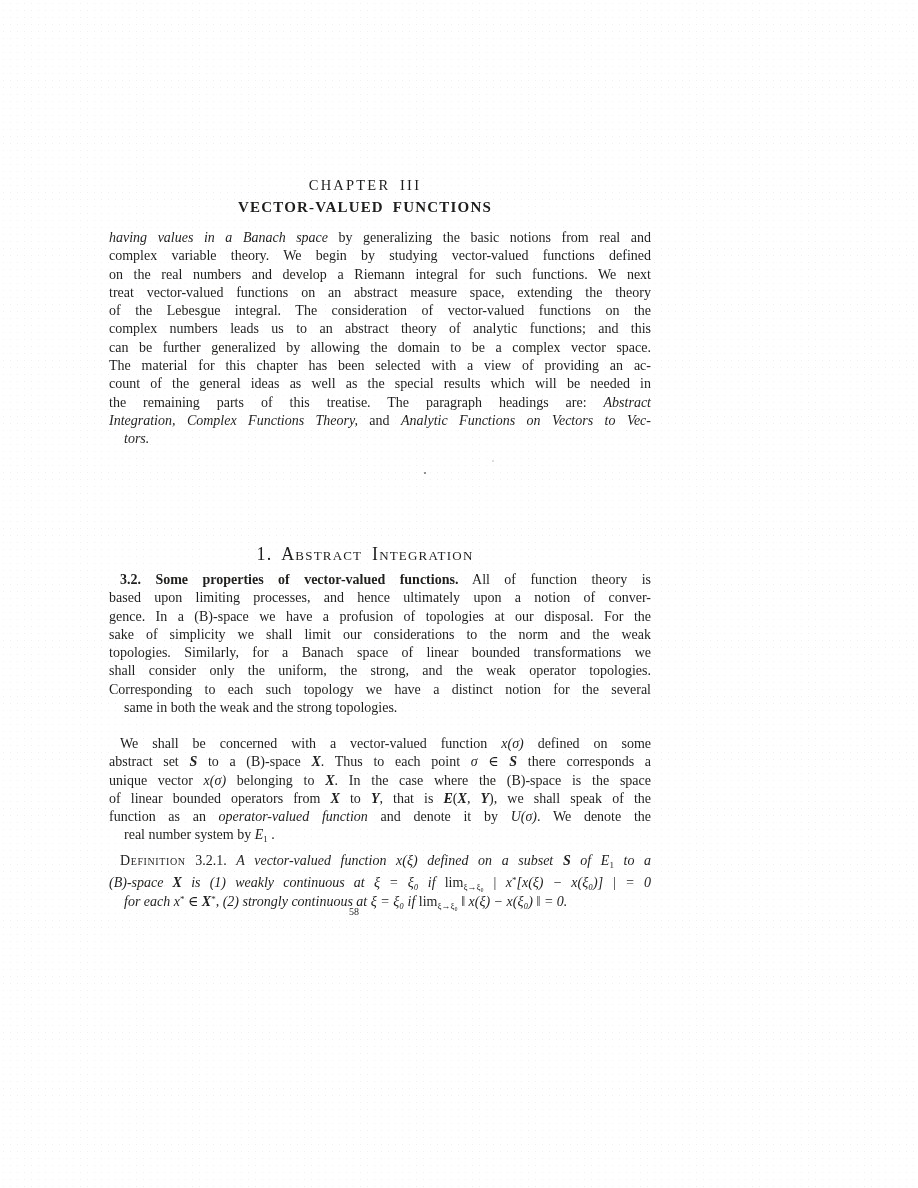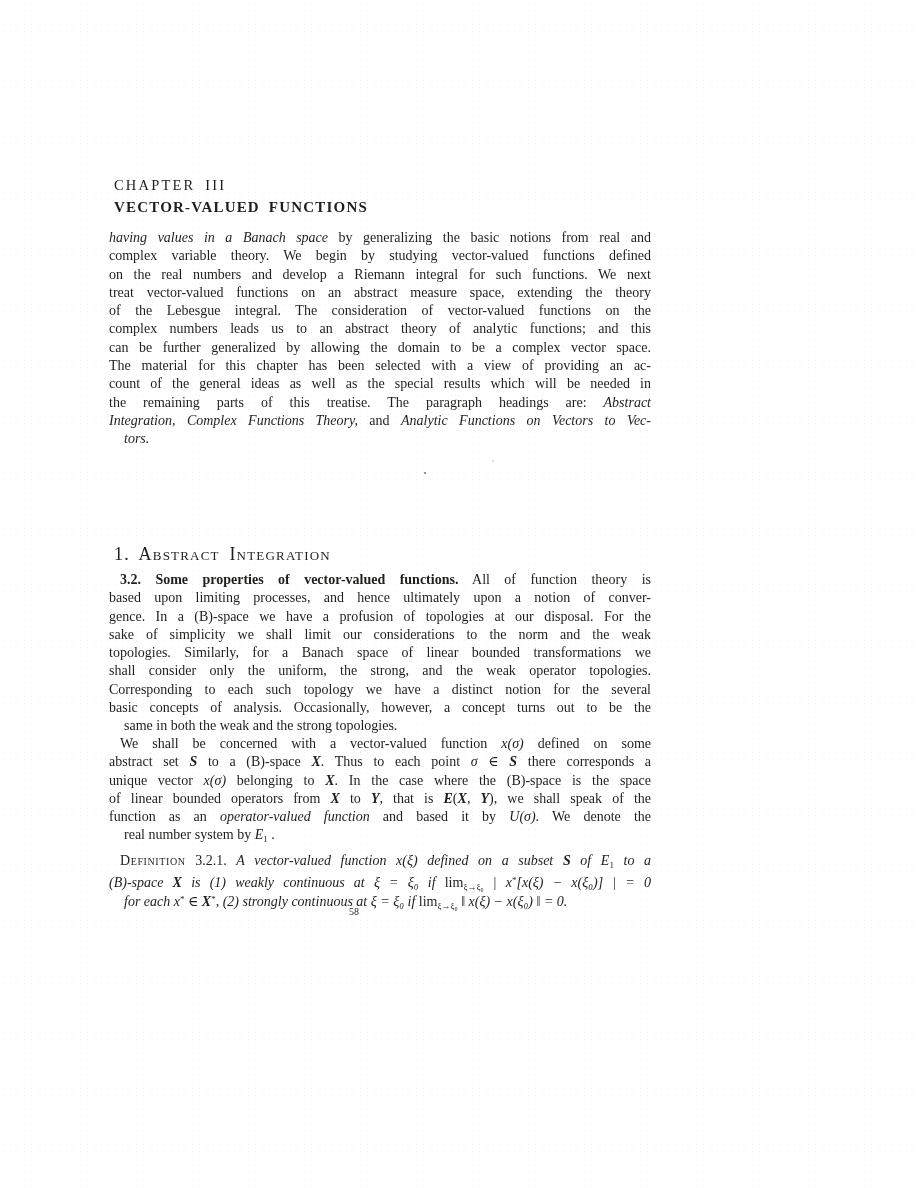--- a/index.html
+++ b/index.html
@@ -5,21 +5,21 @@
   html,body{margin:0;padding:0;}
   body{
     width:918px;height:1188px;position:relative;overflow:hidden;
     background-color:#ffffff;
     background-image:radial-gradient(circle, rgba(130,138,175,0.13) 0.7px, rgba(0,0,0,0) 1px);
     background-size:7px 7px;
     font-family:"Liberation Serif","DejaVu Serif",serif;
     color:#1f1e1c;
   }
   .page{position:absolute;inset:0;}
-  .center{position:absolute;left:114px;width:532px;text-align:left;}
+  .center{position:absolute;left:99px;width:532px;text-align:center;}
   .chapter-heading{top:177px;font-size:14.5px;letter-spacing:2.2px;word-spacing:4px;}
   .chapter-title{top:199px;font-size:15px;font-weight:700;letter-spacing:1.2px;word-spacing:4px;}
   .section-heading{top:544px;font-size:18px;font-variant:small-caps;letter-spacing:1.2px;word-spacing:4px;}
   .para{position:absolute;left:109px;width:542px;}
   #para31{top:229px;}
   #para32{top:571px;}
   #paraWe{top:735px;}
   #paraDef{top:852px;}
   .tl{
     font-size:14px;line-height:18.3px;height:18.3px;
@@ -70,30 +70,29 @@
   <div class="center section-heading">1. Abstract Integration</div>
 
   <div class="para" id="para32">
       <div class="tl ind"><span class="b">3.2. Some properties of vector-valued functions.</span><span class="r"> All of function theory is</span></div>
       <div class="tl"><span class="r">based upon limiting processes, and hence ultimately upon a notion of conver-</span></div>
       <div class="tl"><span class="r">gence. In a (B)-space we have a profusion of topologies at our disposal. For the</span></div>
       <div class="tl"><span class="r">sake of simplicity we shall limit our considerations to the norm and the weak</span></div>
       <div class="tl"><span class="r">topologies. Similarly, for a Banach space of linear bounded transformations we</span></div>
       <div class="tl"><span class="r">shall consider only the uniform, the strong, and the weak operator topologies.</span></div>
       <div class="tl"><span class="r">Corresponding to each such topology we have a distinct notion for the several</span></div>
-      <div class="tl"><span class="r">basic concepts of analysis. Occasionally, however, a concept turns out to be the</span></div>
       <div class="tl last"><span class="r">same in both the weak and the strong topologies.</span></div>
     </div>
 
   <div class="para" id="paraWe">
       <div class="tl ind"><span class="r">We shall be concerned with a vector-valued function </span><span class="i">x(σ)</span><span class="r"> defined on some</span></div>
       <div class="tl"><span class="r">abstract set </span><span class="frak">S</span><span class="r"> to a (B)-space </span><span class="frak">X</span><span class="r">. Thus to each point </span><span class="i">σ</span><span class="r"> ∈ </span><span class="frak">S</span><span class="r"> there corresponds a</span></div>
       <div class="tl"><span class="r">unique vector </span><span class="i">x(σ)</span><span class="r"> belonging to </span><span class="frak">X</span><span class="r">. In the case where the (B)-space is the space</span></div>
       <div class="tl"><span class="r">of linear bounded operators from </span><span class="frak">X</span><span class="r"> to </span><span class="frak">Y</span><span class="r">, that is </span><span class="frak">E</span><span class="r">(</span><span class="frak">X</span><span class="r">, </span><span class="frak">Y</span><span class="r">), we shall speak of the</span></div>
-      <div class="tl"><span class="r">function as an </span><span class="i">operator-valued function</span><span class="r"> and based it by </span><span class="i">U(σ)</span><span class="r">. We denote the</span></div>
+      <div class="tl"><span class="r">function as an </span><span class="i">operator-valued function</span><span class="r"> and denote it by </span><span class="i">U(σ)</span><span class="r">. We denote the</span></div>
       <div class="tl last"><span class="r">real number system by </span><span class="i">E</span><span class="sub">1</span><span class="r"> .</span></div>
     </div>
 
   <div class="para" id="paraDef">
       <div class="tl ind"><span class="sc">Definition</span><span class="r"> 3.2.1. </span><span class="i">A vector-valued function x(ξ) defined on a subset </span><span class="frak">S</span><span class="i"> of </span><span class="i">E</span><span class="sub">1</span><span class="i"> to a</span></div>
       <div class="tl"><span class="i">(B)-space </span><span class="frak">X</span><span class="i"> is (1) weakly continuous at ξ = ξ₀ if </span><span class="r">lim</span><span class="sub">ξ→ξ₀</span><span class="i"> | x</span><span class="sup">*</span><span class="i">[x(ξ) − x(ξ₀)] | = 0</span></div>
       <div class="tl last"><span class="i">for each x</span><span class="sup">*</span><span class="i"> ∈ </span><span class="frak">X</span><span class="sup">*</span><span class="i">, (2) strongly continuous at ξ = ξ₀ if </span><span class="r">lim</span><span class="sub">ξ→ξ₀</span><span class="i"> ‖ x(ξ) − x(ξ₀) ‖ = 0.</span></div>
     </div>
 
   <div class="page-number">58</div>

